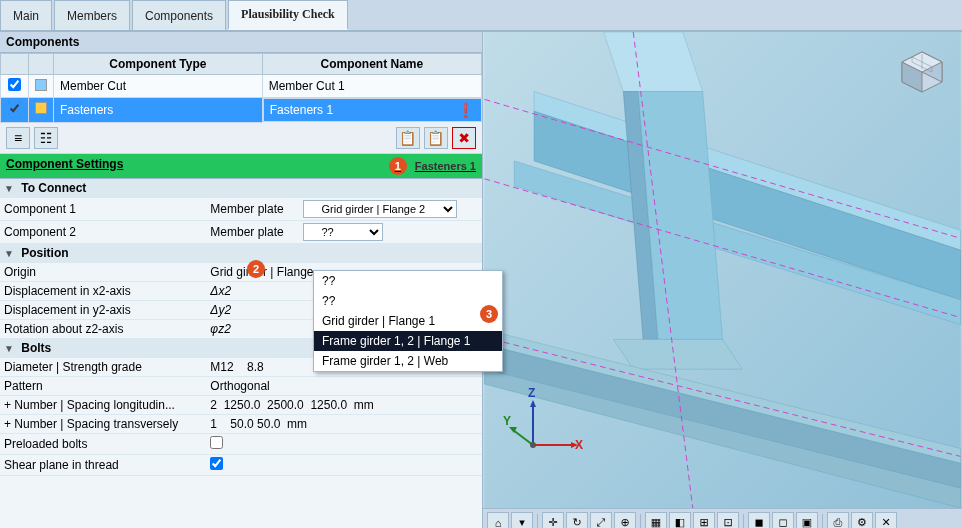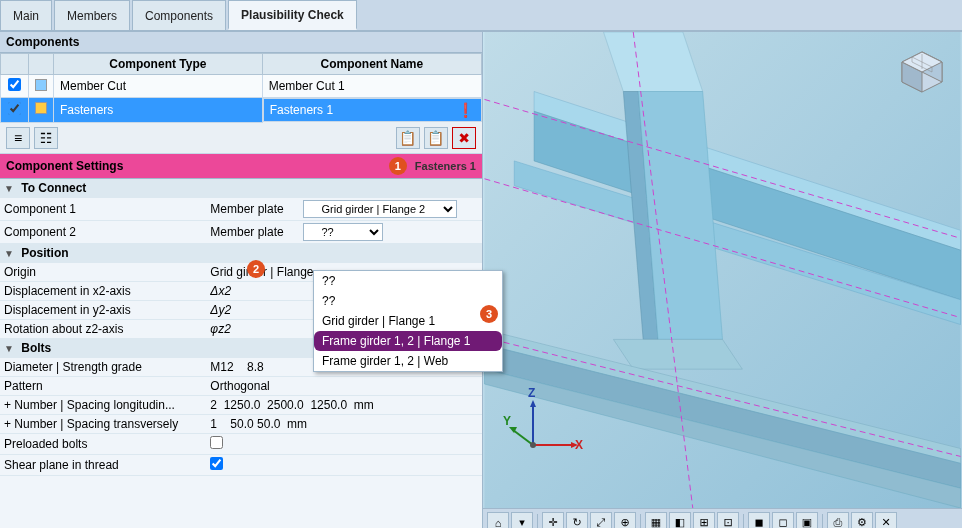--- a/index.html
+++ b/index.html
@@ -10,21 +10,21 @@
     .tab {
       padding: 3px 12px;
       cursor: pointer;
       border: 1px solid #a0b8cc;
       border-bottom: none;
       background: #dce8f0;
       margin-right: 2px;
       display: flex; align-items: center;
       color: #222;
     }
-    .tab.active { background: #f0f5fa; border-bottom: 2px solid #f0f5fa; font-weight: bold; }
+    .tab.active { background: #f0f5fa; border-bottom: 2px solid #f0f5fa; font-weight: bold; font-family: Liberation Serif, serif; }
 
     
     .layout { display: flex; height: calc(528px - 24px); }
 
     
     .left-panel { width: 483px; background: #eaf0f5; border-right: 1px solid #a0b8cc; display: flex; flex-direction: column; }
 
     
     .section-header { background: #c8d8e8; padding: 3px 6px; font-weight: bold; border-bottom: 1px solid #a0b8cc; font-size: 12px; }
 
@@ -36,40 +36,40 @@
 
     .checkbox-cell { width: 28px; text-align: center; }
     .color-dot { width: 12px; height: 12px; display: inline-block; border: 1px solid #999; }
 
     .toolbar-row { display: flex; align-items: center; padding: 4px 6px; background: #eaf0f5; border-bottom: 1px solid #c8d8e8; gap: 4px; }
     .toolbar-btn { width: 24px; height: 22px; border: 1px solid #a0b8cc; background: #dce8f0; cursor: pointer; display: flex; align-items: center; justify-content: center; font-size: 14px; }
     .toolbar-btn.red { color: #cc0000; border-color: #cc0000; }
 
     
     .settings-panel { flex: 1; overflow-y: auto; background: #f0f5fa; }
-    .settings-header { background: #ec4899; padding: 3px 6px; font-weight: bold; border-bottom: 1px solid #a0b8cc; display: flex; justify-content: space-between; align-items: center; }
+    .settings-header { background: #22c55e; padding: 3px 6px; font-weight: bold; border-bottom: 1px solid #a0b8cc; display: flex; justify-content: space-between; align-items: flex-start; text-decoration: underline; }
     .component-name-label { color: #333; font-size: 11px; }
 
     .tree-table { width: 100%; border-collapse: collapse; }
     .tree-table td { padding: 2px 4px; border-bottom: 1px solid #dce8f0; vertical-align: middle; }
     .tree-table .group-row td { background: #dce8f0; font-weight: bold; }
     .tree-table .indent1 { }
 
     .expand-icon { cursor: pointer; color: #555; margin-right: 4px; font-size: 10px; }
 
     
     .dropdown-overlay {
       position: absolute;
       background: white;
       border: 1px solid #a0b8cc;
       box-shadow: 2px 2px 4px rgba(0,0,0,0.3);
       z-index: 100;
     }
     .dropdown-item { padding: 3px 8px; cursor: pointer; white-space: nowrap; }
-    .dropdown-item.selected { background: #701a75; color: white; border-radius: 6px; }
+    .dropdown-item.selected { background: #0f172a; color: white; }
 
     
     .viewport { flex: 1; background: #b8dce8; position: relative; overflow: hidden; }
 
     
     .nav-cube {
       position: absolute; top: 10px; right: 10px;
       width: 60px; height: 60px;
     }
 

